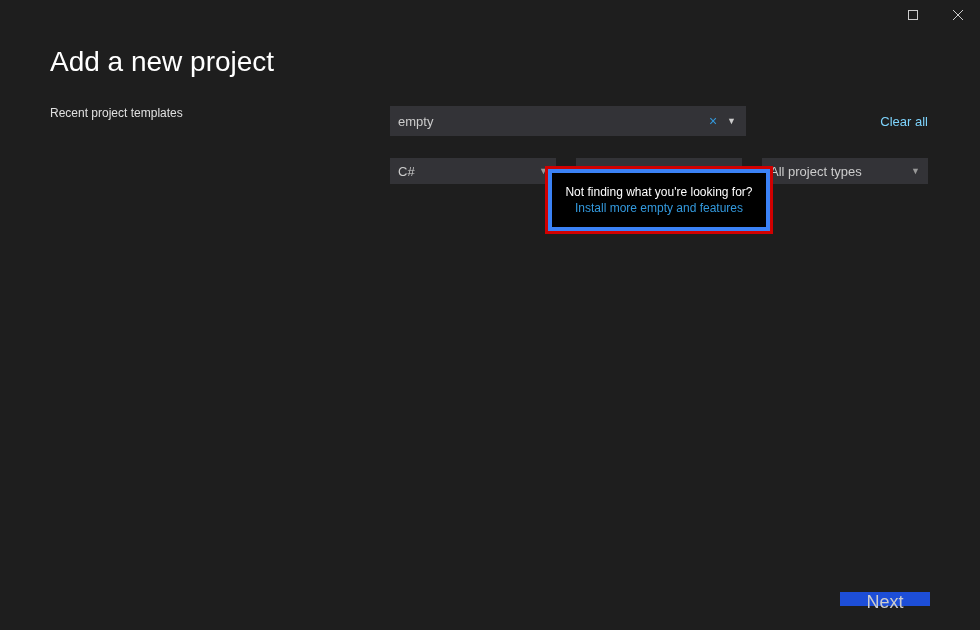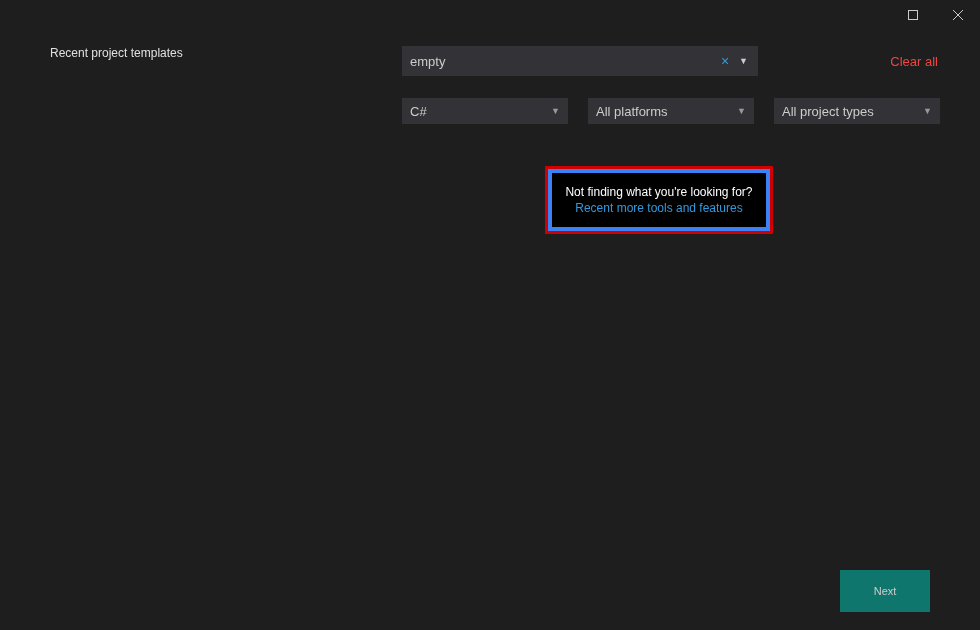--- a/index.html
+++ b/index.html
@@ -38,21 +38,21 @@
       font-size: 28px;
       font-weight: 400;
       color: #ffffff;
       margin-bottom: 28px;
     }
     .left-col {
       flex: 0 0 340px;
     }
     .right-col {
       flex: 1;
-      margin-left: 12px;
+      margin-left: 0;
     }
     .search-row {
       display: flex;
       align-items: center;
       margin-bottom: 22px;
     }
     .search-box {
       background: #333337;
       height: 30px;
       width: 356px;
@@ -75,21 +75,21 @@
       cursor: pointer;
       padding: 0 4px;
     }
     .search-dd {
       color: #cccccc;
       font-size: 9px;
       cursor: pointer;
       padding: 0 2px 0 6px;
     }
     .clear-all {
-      color: #ef4444;
+      color: #7dd3fc;
       font-size: 13px;
       margin-left: auto;
       cursor: pointer;
       padding-right: 2px;
     }
     .filters-row {
       display: flex;
       gap: 20px;
     }
     .combo {
@@ -138,26 +138,26 @@
       color: #3399dd;
       font-size: 12px;
       cursor: pointer;
     }
     .footer {
       position: absolute;
       bottom: 18px;
       right: 50px;
     }
     .next-btn {
-      background: #0f766e;
+      background: #1d4ed8;
       color: #cccccc;
       border: none;
       width: 90px;
-      height: 42px;
-      font-size: 11px;
+      height: 14px;
+      font-size: 18px;
       cursor: pointer;
     }
     .content-row {
       display: flex;
     }
   </style>
 </head>
 <body>
 
 <div class="titlebar">
@@ -168,20 +168,21 @@
   </div>
   <div class="titlebar-btn">
     <svg width="10" height="10" viewBox="0 0 10 10">
         <line x1="0" y1="0" x2="10" y2="10" stroke="#cccccc" stroke-width="1"></line>
         <line x1="10" y1="0" x2="0" y2="10" stroke="#cccccc" stroke-width="1"></line>
       </svg>
   </div>
 </div>
 
 <div class="main-area">
+  <h1 class="page-title">Add a new project</h1>
 
   <div class="content-row">
     <div class="left-col">
       <div class="recent-header">Recent project templates</div>
     </div>
 
     <div class="right-col">
       <div class="search-row">
         <div class="search-box">
           <input class="search-input" type="text" value="empty" style="">
@@ -205,19 +206,19 @@
           <span class="chev">▼</span>
         </div>
       </div>
     </div>
   </div>
 </div>
 
 <div class="callout">
   <div class="callout-inner">
     <div class="callout-text">Not finding what you're looking for?</div>
-    <div class="callout-link">Recent more tools and features</div>
+    <div class="callout-link">Install more empty and features</div>
   </div>
 </div>
 
 <div class="footer">
   <button class="next-btn">Next</button>
 </div>
 
 </body></html>

